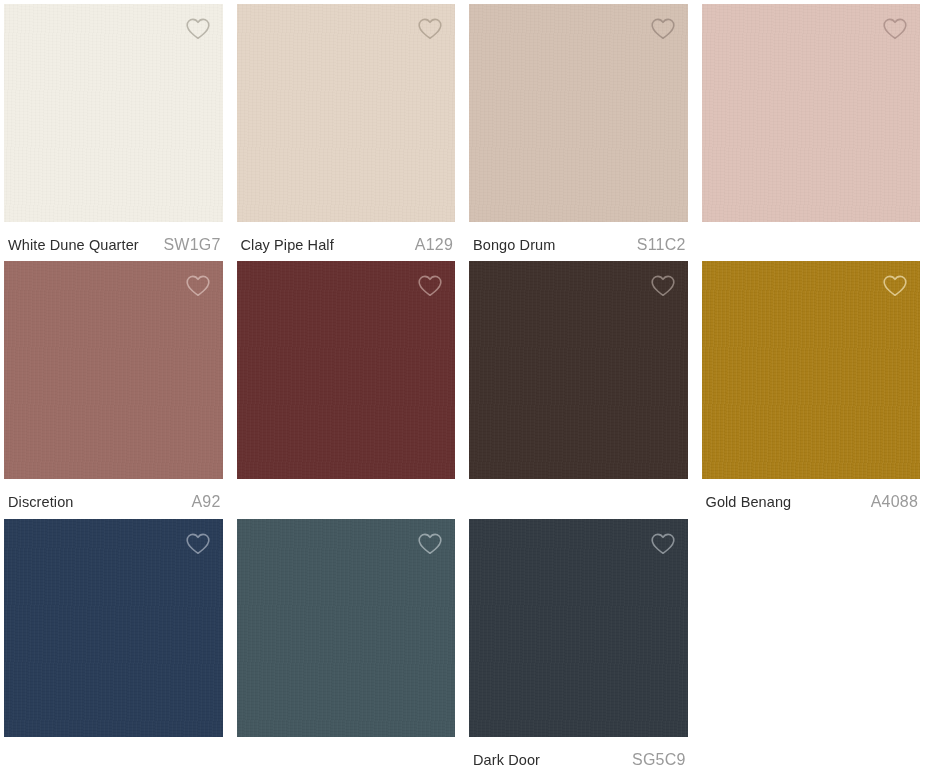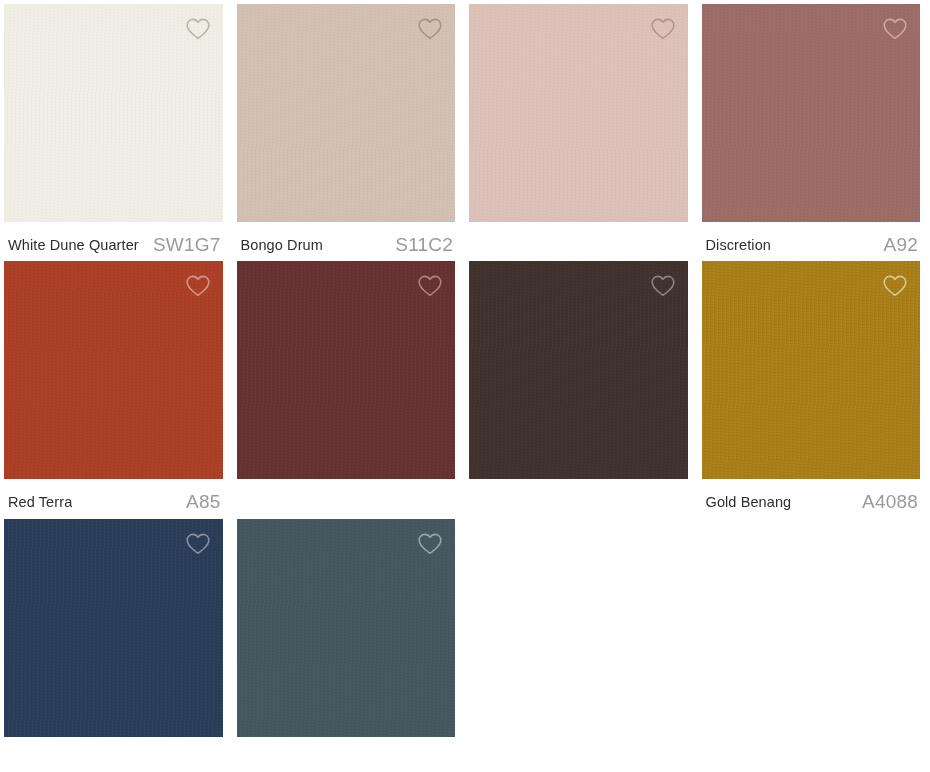--- a/index.html
+++ b/index.html
@@ -97,21 +97,21 @@
     font-size: 14.5px;
     line-height: 18px;
     color: #2e2e2e;
     letter-spacing: 0.1px;
     white-space: nowrap;
     overflow: hidden;
     text-overflow: ellipsis;
   }
 
   .swatch-code {
-    font-size: 19px;
+    font-size: 16px;
     line-height: 18px;
     color: #9a9a9a;
     letter-spacing: 0.2px;
     white-space: nowrap;
     margin-left: 10px;
   }
 </style>
 </head>
 <body>
 
@@ -123,20 +123,33 @@
             <path d="M13 21.2 C13 21.2 2.2 14.4 2.2 8.2 C2.2 4.8 4.8 2.4 7.9 2.4 C10.1 2.4 11.9 3.6 13 5.4 C14.1 3.6 15.9 2.4 18.1 2.4 C21.2 2.4 23.8 4.8 23.8 8.2 C23.8 14.4 13 21.2 13 21.2 Z" fill="none" stroke="#b9b5aa" stroke-width="1.6" stroke-linejoin="round"></path>
           </svg>
         </div>
       </div>
       <div class="swatch-meta">
         <span class="swatch-name">White Dune Quarter</span>
         <span class="swatch-code">SW1G7</span>
       </div>
     </div>
     <div class="swatch-card">
+      <div class="swatch-color" style="background-color: rgb(227, 212, 197);">
+        <div class="fav-button">
+          <svg width="26" height="24" viewBox="0 0 26 24">
+            <path d="M13 21.2 C13 21.2 2.2 14.4 2.2 8.2 C2.2 4.8 4.8 2.4 7.9 2.4 C10.1 2.4 11.9 3.6 13 5.4 C14.1 3.6 15.9 2.4 18.1 2.4 C21.2 2.4 23.8 4.8 23.8 8.2 C23.8 14.4 13 21.2 13 21.2 Z" fill="none" stroke="#b6a898" stroke-width="1.6" stroke-linejoin="round"></path>
+          </svg>
+        </div>
+      </div>
+      <div class="swatch-meta">
+        <span class="swatch-name">Clay Pipe Half</span>
+        <span class="swatch-code">A129</span>
+      </div>
+    </div>
+    <div class="swatch-card">
       <div class="swatch-color" style="background-color: rgb(211, 192, 178);">
         <div class="fav-button">
           <svg width="26" height="24" viewBox="0 0 26 24">
             <path d="M13 21.2 C13 21.2 2.2 14.4 2.2 8.2 C2.2 4.8 4.8 2.4 7.9 2.4 C10.1 2.4 11.9 3.6 13 5.4 C14.1 3.6 15.9 2.4 18.1 2.4 C21.2 2.4 23.8 4.8 23.8 8.2 C23.8 14.4 13 21.2 13 21.2 Z" fill="none" stroke="#a59388" stroke-width="1.6" stroke-linejoin="round"></path>
           </svg>
         </div>
       </div>
       <div class="swatch-meta">
         <span class="swatch-name">Bongo Drum</span>
         <span class="swatch-code">S11C2</span>
@@ -158,33 +171,20 @@
             <path d="M13 21.2 C13 21.2 2.2 14.4 2.2 8.2 C2.2 4.8 4.8 2.4 7.9 2.4 C10.1 2.4 11.9 3.6 13 5.4 C14.1 3.6 15.9 2.4 18.1 2.4 C21.2 2.4 23.8 4.8 23.8 8.2 C23.8 14.4 13 21.2 13 21.2 Z" fill="none" stroke="#c9a9a3" stroke-width="1.6" stroke-linejoin="round"></path>
           </svg>
         </div>
       </div>
       <div class="swatch-meta">
         <span class="swatch-name">Discretion</span>
         <span class="swatch-code">A92</span>
       </div>
     </div>
     <div class="swatch-card">
-      <div class="swatch-color" style="background-color: rgb(172, 62, 38);">
-        <div class="fav-button">
-          <svg width="26" height="24" viewBox="0 0 26 24">
-            <path d="M13 21.2 C13 21.2 2.2 14.4 2.2 8.2 C2.2 4.8 4.8 2.4 7.9 2.4 C10.1 2.4 11.9 3.6 13 5.4 C14.1 3.6 15.9 2.4 18.1 2.4 C21.2 2.4 23.8 4.8 23.8 8.2 C23.8 14.4 13 21.2 13 21.2 Z" fill="none" stroke="#d49584" stroke-width="1.6" stroke-linejoin="round"></path>
-          </svg>
-        </div>
-      </div>
-      <div class="swatch-meta">
-        <span class="swatch-name">Red Terra</span>
-        <span class="swatch-code">A85</span>
-      </div>
-    </div>
-    <div class="swatch-card">
       <div class="swatch-color" style="background-color: rgb(102, 48, 48);">
         <div class="fav-button">
           <svg width="26" height="24" viewBox="0 0 26 24">
             <path d="M13 21.2 C13 21.2 2.2 14.4 2.2 8.2 C2.2 4.8 4.8 2.4 7.9 2.4 C10.1 2.4 11.9 3.6 13 5.4 C14.1 3.6 15.9 2.4 18.1 2.4 C21.2 2.4 23.8 4.8 23.8 8.2 C23.8 14.4 13 21.2 13 21.2 Z" fill="none" stroke="#a9837f" stroke-width="1.6" stroke-linejoin="round"></path>
           </svg>
         </div>
       </div>
     </div>
     <div class="swatch-card">
       <div class="swatch-color" style="background-color: rgb(63, 49, 44);">
@@ -219,13 +219,26 @@
     </div>
     <div class="swatch-card">
       <div class="swatch-color" style="background-color: rgb(67, 87, 94);">
         <div class="fav-button">
           <svg width="26" height="24" viewBox="0 0 26 24">
             <path d="M13 21.2 C13 21.2 2.2 14.4 2.2 8.2 C2.2 4.8 4.8 2.4 7.9 2.4 C10.1 2.4 11.9 3.6 13 5.4 C14.1 3.6 15.9 2.4 18.1 2.4 C21.2 2.4 23.8 4.8 23.8 8.2 C23.8 14.4 13 21.2 13 21.2 Z" fill="none" stroke="#97a4a9" stroke-width="1.6" stroke-linejoin="round"></path>
           </svg>
         </div>
       </div>
     </div>
+    <div class="swatch-card">
+      <div class="swatch-color" style="background-color: rgb(50, 58, 66);">
+        <div class="fav-button">
+          <svg width="26" height="24" viewBox="0 0 26 24">
+            <path d="M13 21.2 C13 21.2 2.2 14.4 2.2 8.2 C2.2 4.8 4.8 2.4 7.9 2.4 C10.1 2.4 11.9 3.6 13 5.4 C14.1 3.6 15.9 2.4 18.1 2.4 C21.2 2.4 23.8 4.8 23.8 8.2 C23.8 14.4 13 21.2 13 21.2 Z" fill="none" stroke="#8a9197" stroke-width="1.6" stroke-linejoin="round"></path>
+          </svg>
+        </div>
+      </div>
+      <div class="swatch-meta">
+        <span class="swatch-name">Dark Door</span>
+        <span class="swatch-code">SG5C9</span>
+      </div>
+    </div>
   </div>
 
 </body></html>

